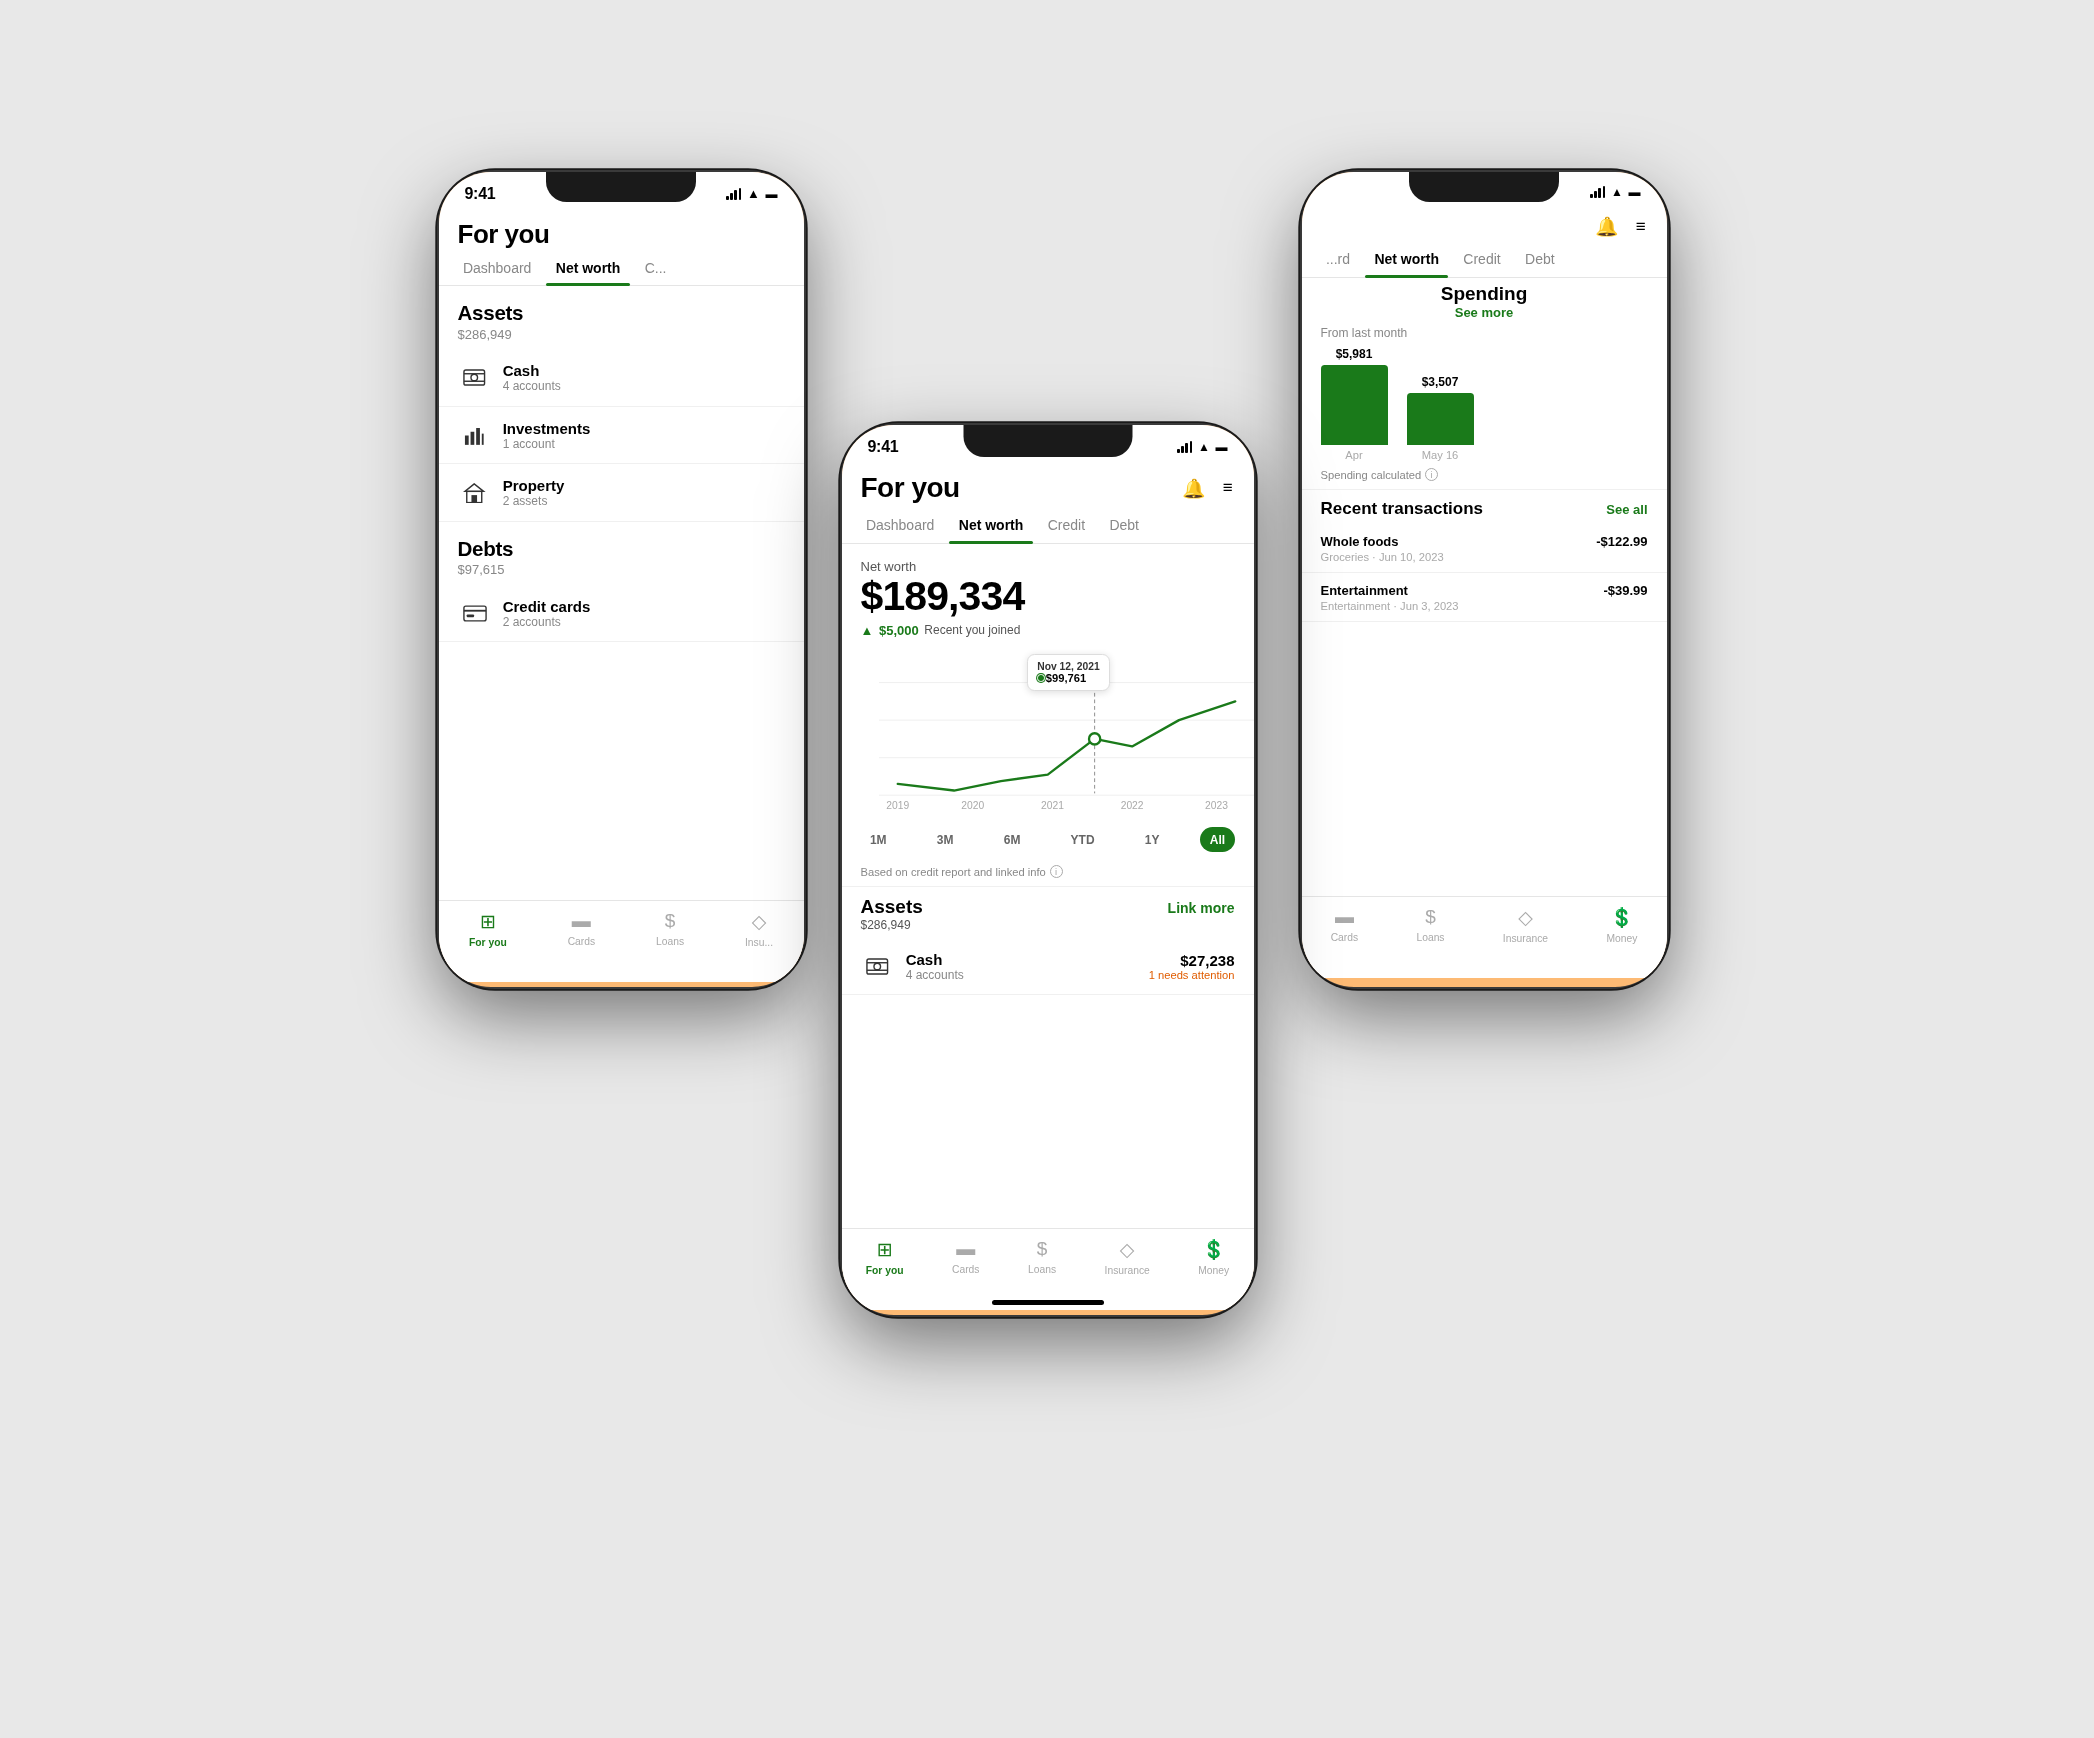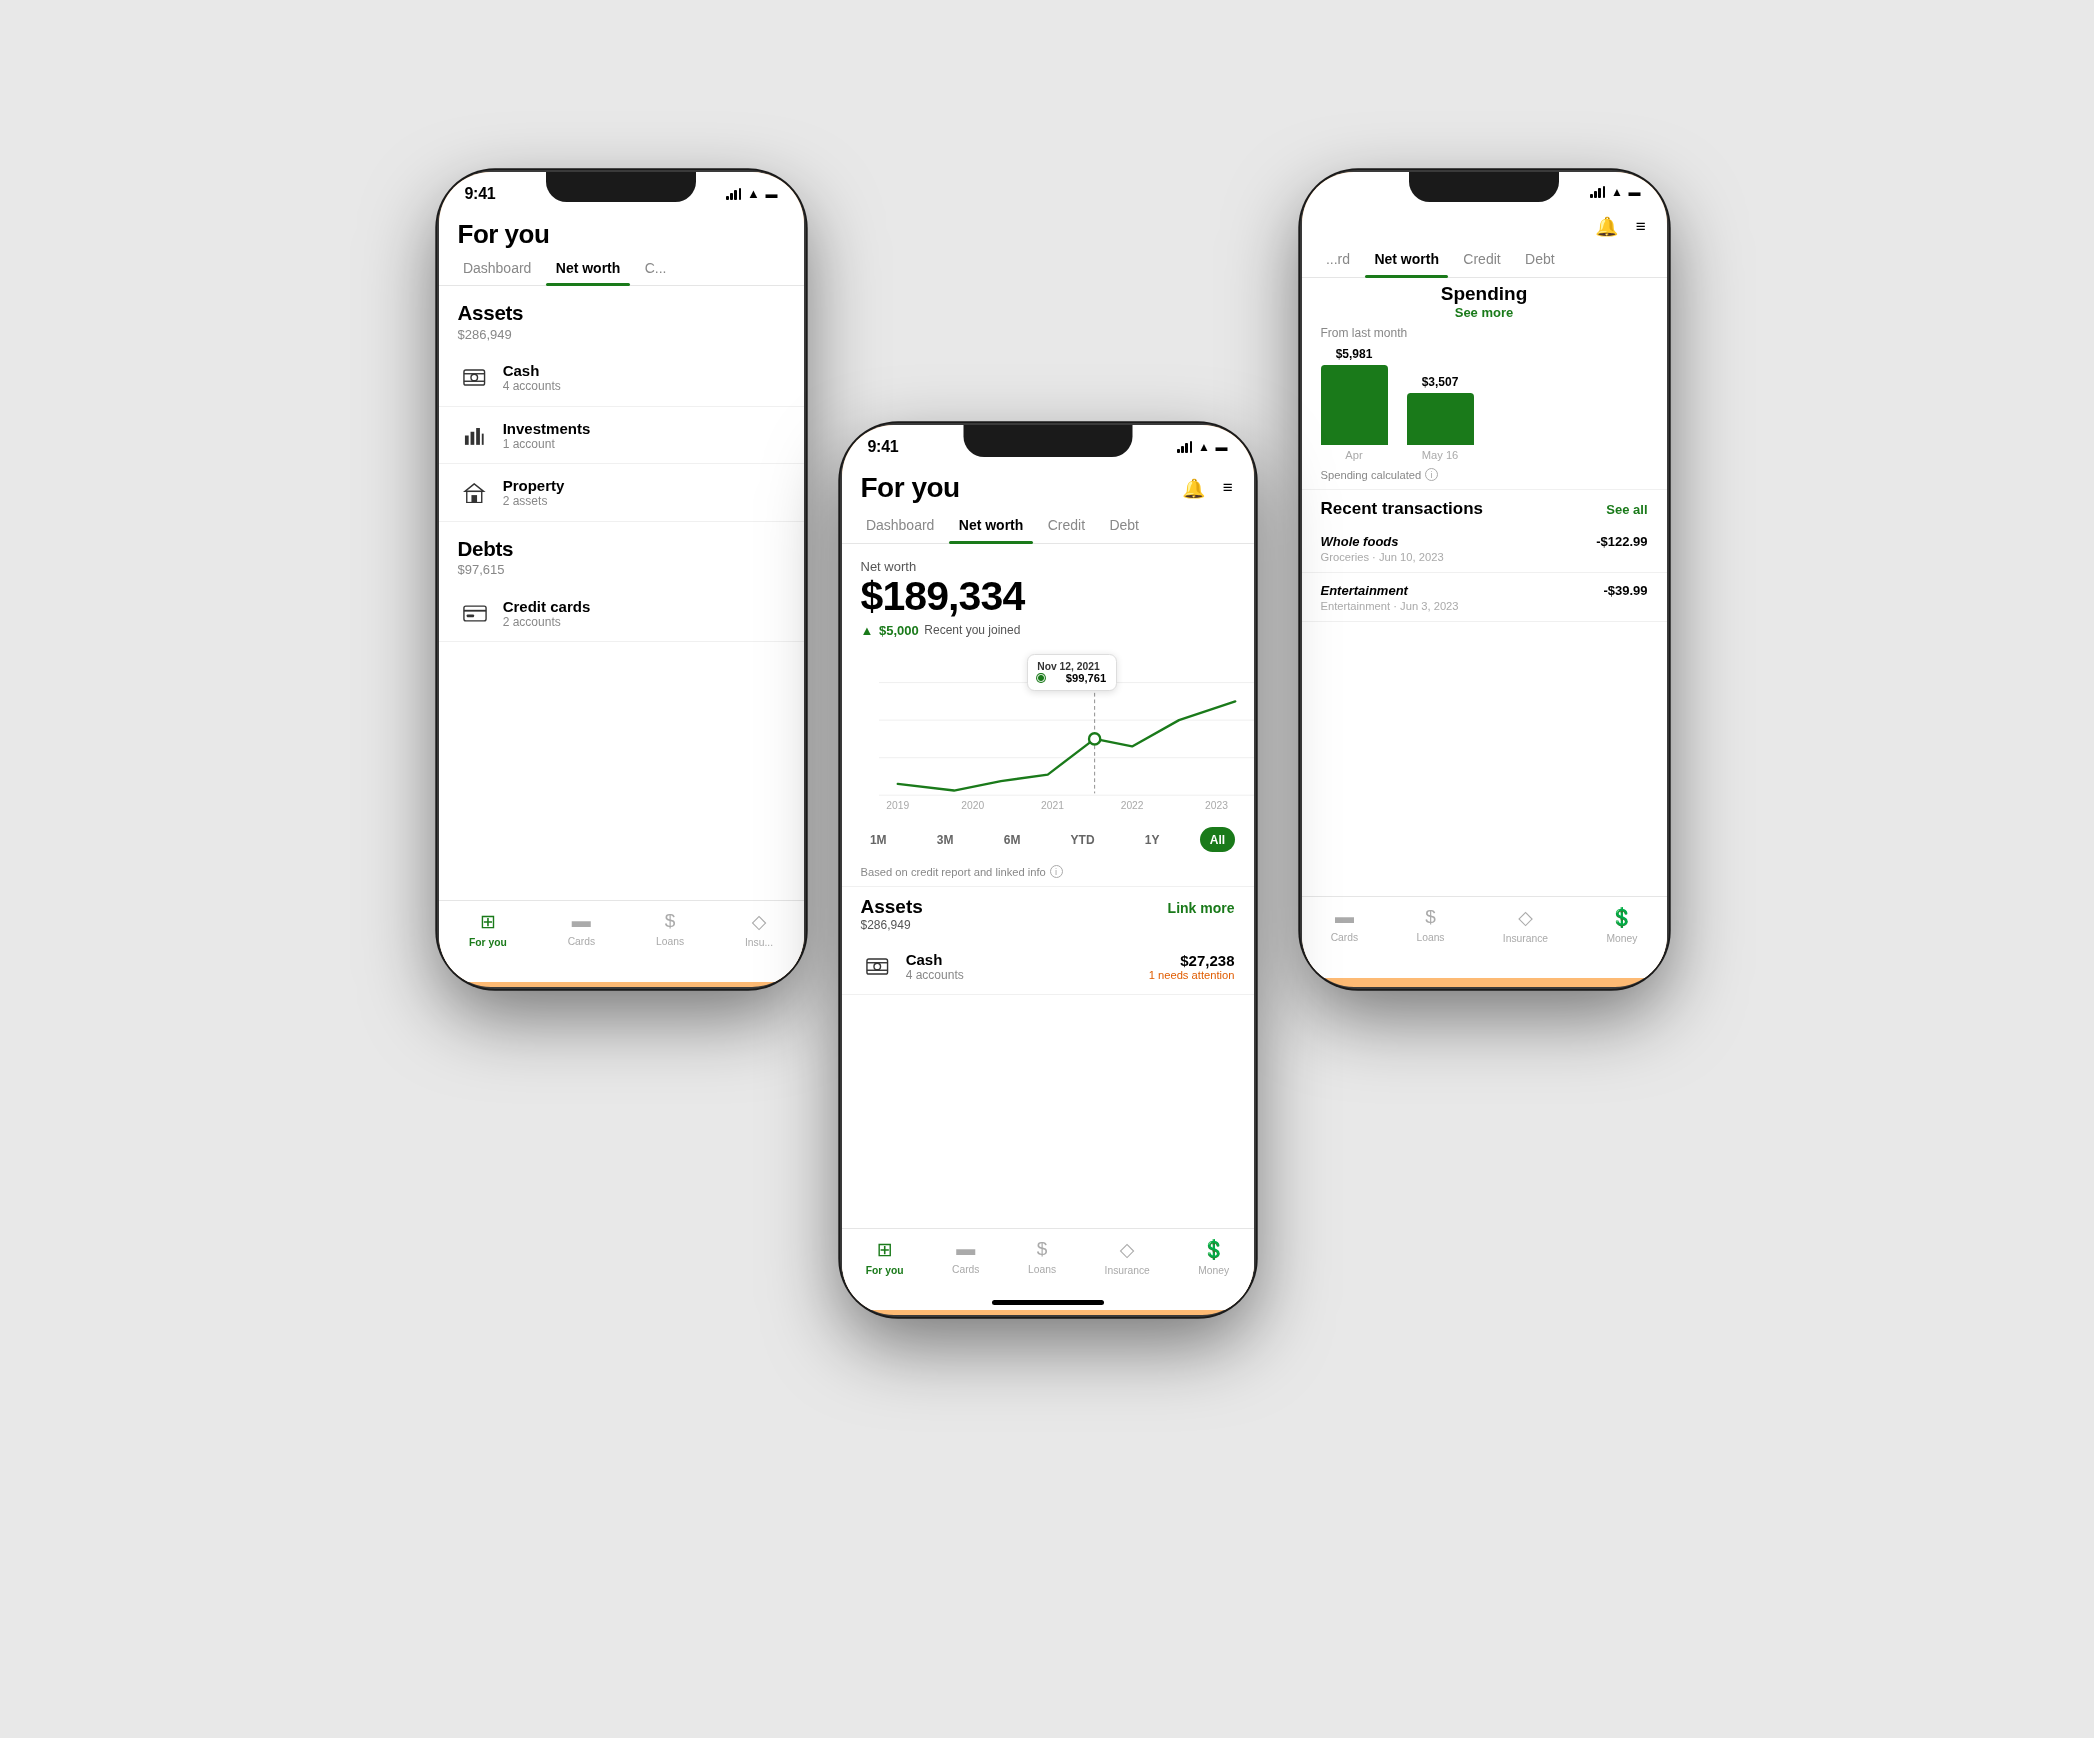--- a/index.html
+++ b/index.html
@@ -351,21 +351,21 @@
 
     .tooltip-date {
       font-size: 10.3px;
       font-weight: 600;
       color: #333;
     }
 
     .tooltip-val {
       display: flex;
       align-items: center;
-      gap: 21px;
+      gap: 1px;
       font-size: 11.2px;
       font-weight: 700;
       color: #000;
     }
 
     .tooltip-dot {
       width: 7.5px;
       height: 7.5px;
       border-radius: 50%;
       background: #1a7a1a;
@@ -505,21 +505,20 @@
 
     .transaction-row {
       display: flex;
       justify-content: space-between;
     }
 
     .transaction-name {
       font-size: 13px;
       font-weight: 600;
       color: #000;
-      font-style: italic;
     }
 
     .transaction-amount {
       font-size: 13px;
       font-weight: 600;
       color: #000;
     }
 
     .transaction-meta {
       font-size: 11.2px;

